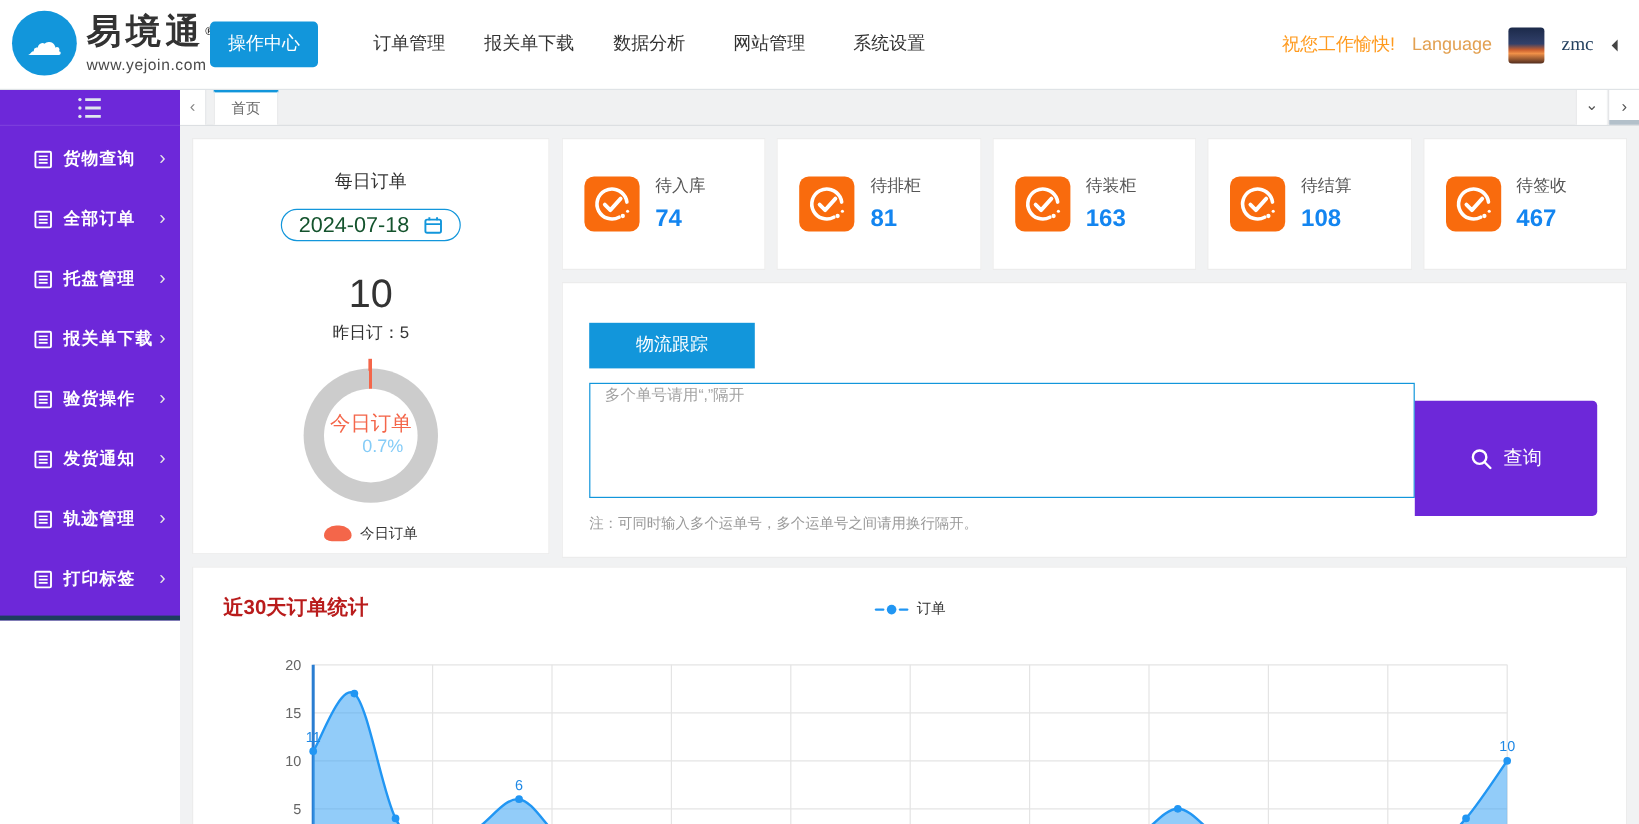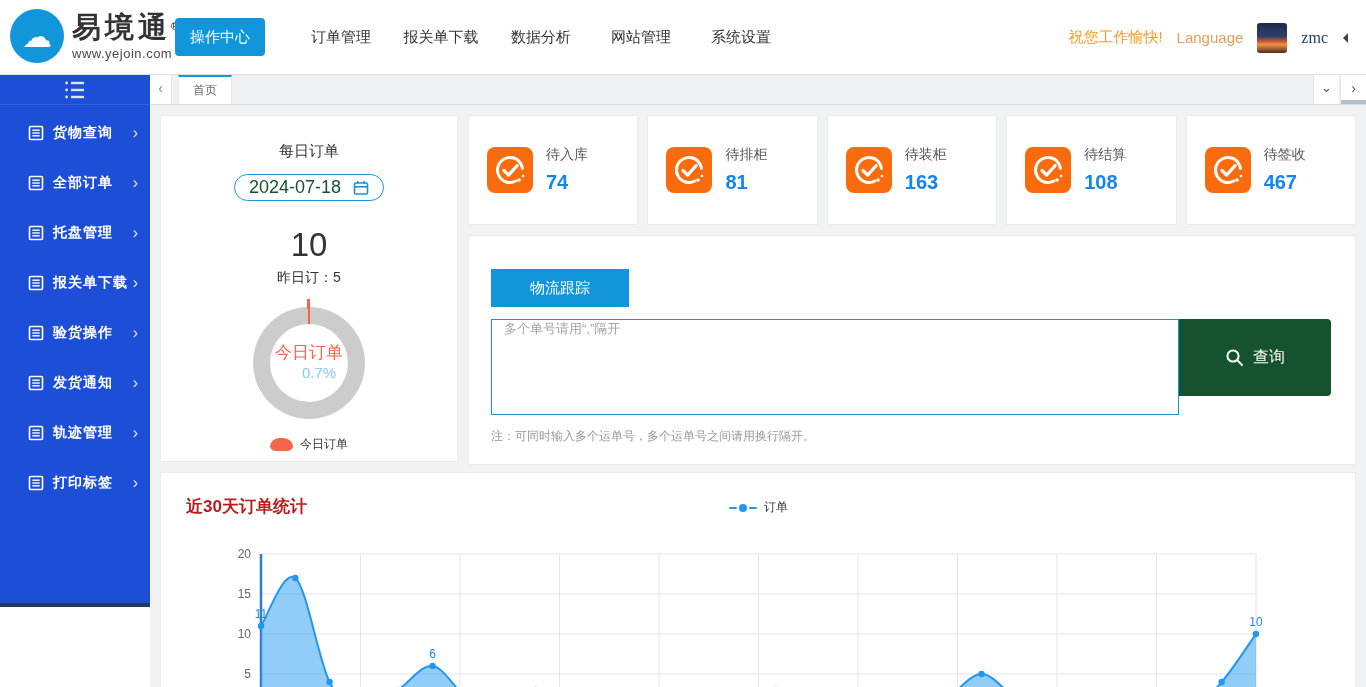--- a/index.html
+++ b/index.html
@@ -20,21 +20,21 @@
   .nav-item.active { min-width:90px; background:#1296db; color:#fff; border-radius:4px; margin-right:26px; }
   .header-right { position:absolute; right:18px; top:0; height:75px; display:flex; align-items:center; gap:14px; }
   .greeting { font-size:15px; color:#ff9a1e; }
   .language { font-size:15px; color:#e2a051; cursor:pointer; }
   .avatar { width:30px; height:30px; border-radius:3px; cursor:pointer;
     background:linear-gradient(180deg,#1c2a4a 0%,#31406a 45%,#cb5f2e 62%,#f09048 72%,#4f2b1d 100%); }
   .username { font-size:16px; color:#23405f; font-family:"Liberation Serif", serif; cursor:pointer; }
   .user-caret { width:0; height:0; border:5px solid transparent; border-right-color:#444; margin-left:-4px; cursor:pointer; }
 
   
-  .sidebar { position:absolute; left:0; top:75px; width:150px; height:532px; background:#1d4ed8; z-index:4; }
+  .sidebar { position:absolute; left:0; top:75px; width:150px; height:442px; background:#6d28d9; z-index:4; }
   .side-top { height:30px; display:flex; align-items:center; justify-content:center; border-bottom:1px solid rgba(255,255,255,0.10); cursor:pointer; }
   .side-menu { padding-top:3px; }
   .side-item { position:relative; height:50px; display:flex; align-items:center; padding-left:28px; cursor:pointer; }
   .side-item .lbl { margin-left:9px; font-size:14px; font-weight:600; color:#fff; letter-spacing:1px; }
   .side-item .chev { position:absolute; right:12px; color:#e8e8e8; font-size:16px; line-height:1; }
   .side-bottom { position:absolute; left:0; bottom:0; width:100%; height:4px; background:#1e3d5f; }
 
   
   .tabbar { position:absolute; left:150px; top:75px; width:1216px; height:30px; background:#f0f1f2; border-bottom:1px solid #dcdfe2; z-index:3; }
   .tab-prev { position:absolute; left:0; top:0; width:22px; height:29px; background:#fff; border-right:1px solid #e2e4e6; color:#888; text-align:center; line-height:27px; font-size:14px; cursor:pointer; }
@@ -72,21 +72,21 @@
   .stat-icon { width:46px; height:46px; border-radius:8px; background:#f96b0d; display:flex; align-items:center; justify-content:center; flex:none; }
   .stat-info { margin-left:13px; }
   .stat-label { font-size:14px; color:#555; }
   .stat-value { font-size:20px; font-weight:bold; color:#1385f0; margin-top:7px; }
 
   
   .track-card { left:318px; top:130px; width:888px; height:230px; }
   .track-tab { position:absolute; left:22px; top:33px; width:138px; height:38px; background:#1296db; color:#fff; font-size:15px; text-align:center; line-height:38px; cursor:pointer; }
   .track-input { position:absolute; left:22px; top:83px; width:688px; height:96px; border:1px solid #1296db; resize:none; padding:0 12px; font-size:13px; color:#333; font-family:"Liberation Sans",sans-serif; outline:none; }
   .track-input::placeholder { color:#a3a3a3; }
-  .track-search { position:absolute; left:710px; top:83px; width:152px; height:77px; background:#14532d; border:none; border-radius:0 4px 4px 0; color:#fff; font-size:16px; display:flex; align-items:center; justify-content:center; gap:9px; cursor:pointer; }
+  .track-search { position:absolute; left:710px; top:98px; width:152px; height:96px; background:#6d28d9; border:none; border-radius:0 4px 4px 0; color:#fff; font-size:16px; display:flex; align-items:center; justify-content:center; gap:9px; cursor:pointer; }
   .track-note { position:absolute; left:22px; top:192px; font-size:12px; color:#999; }
 
   
   .chart-card { left:10px; top:367px; width:1196px; height:340px; }
   .chart-title { position:absolute; left:25px; top:22px; font-size:17px; font-weight:bold; color:#b91c1c; }
   .chart-legend { position:absolute; left:568px; top:26px; display:flex; align-items:center; cursor:pointer; }
   .lg-dash { width:8px; height:2px; background:#2196f3; border-radius:1px; }
   .lg-dot { width:8px; height:8px; border-radius:50%; background:#2196f3; margin:0 2px; }
   .chart-legend .txt { margin-left:7px; font-size:12px; color:#333; }
   .chart-svg-wrap { position:absolute; left:0; top:60px; width:1196px; height:280px; }

